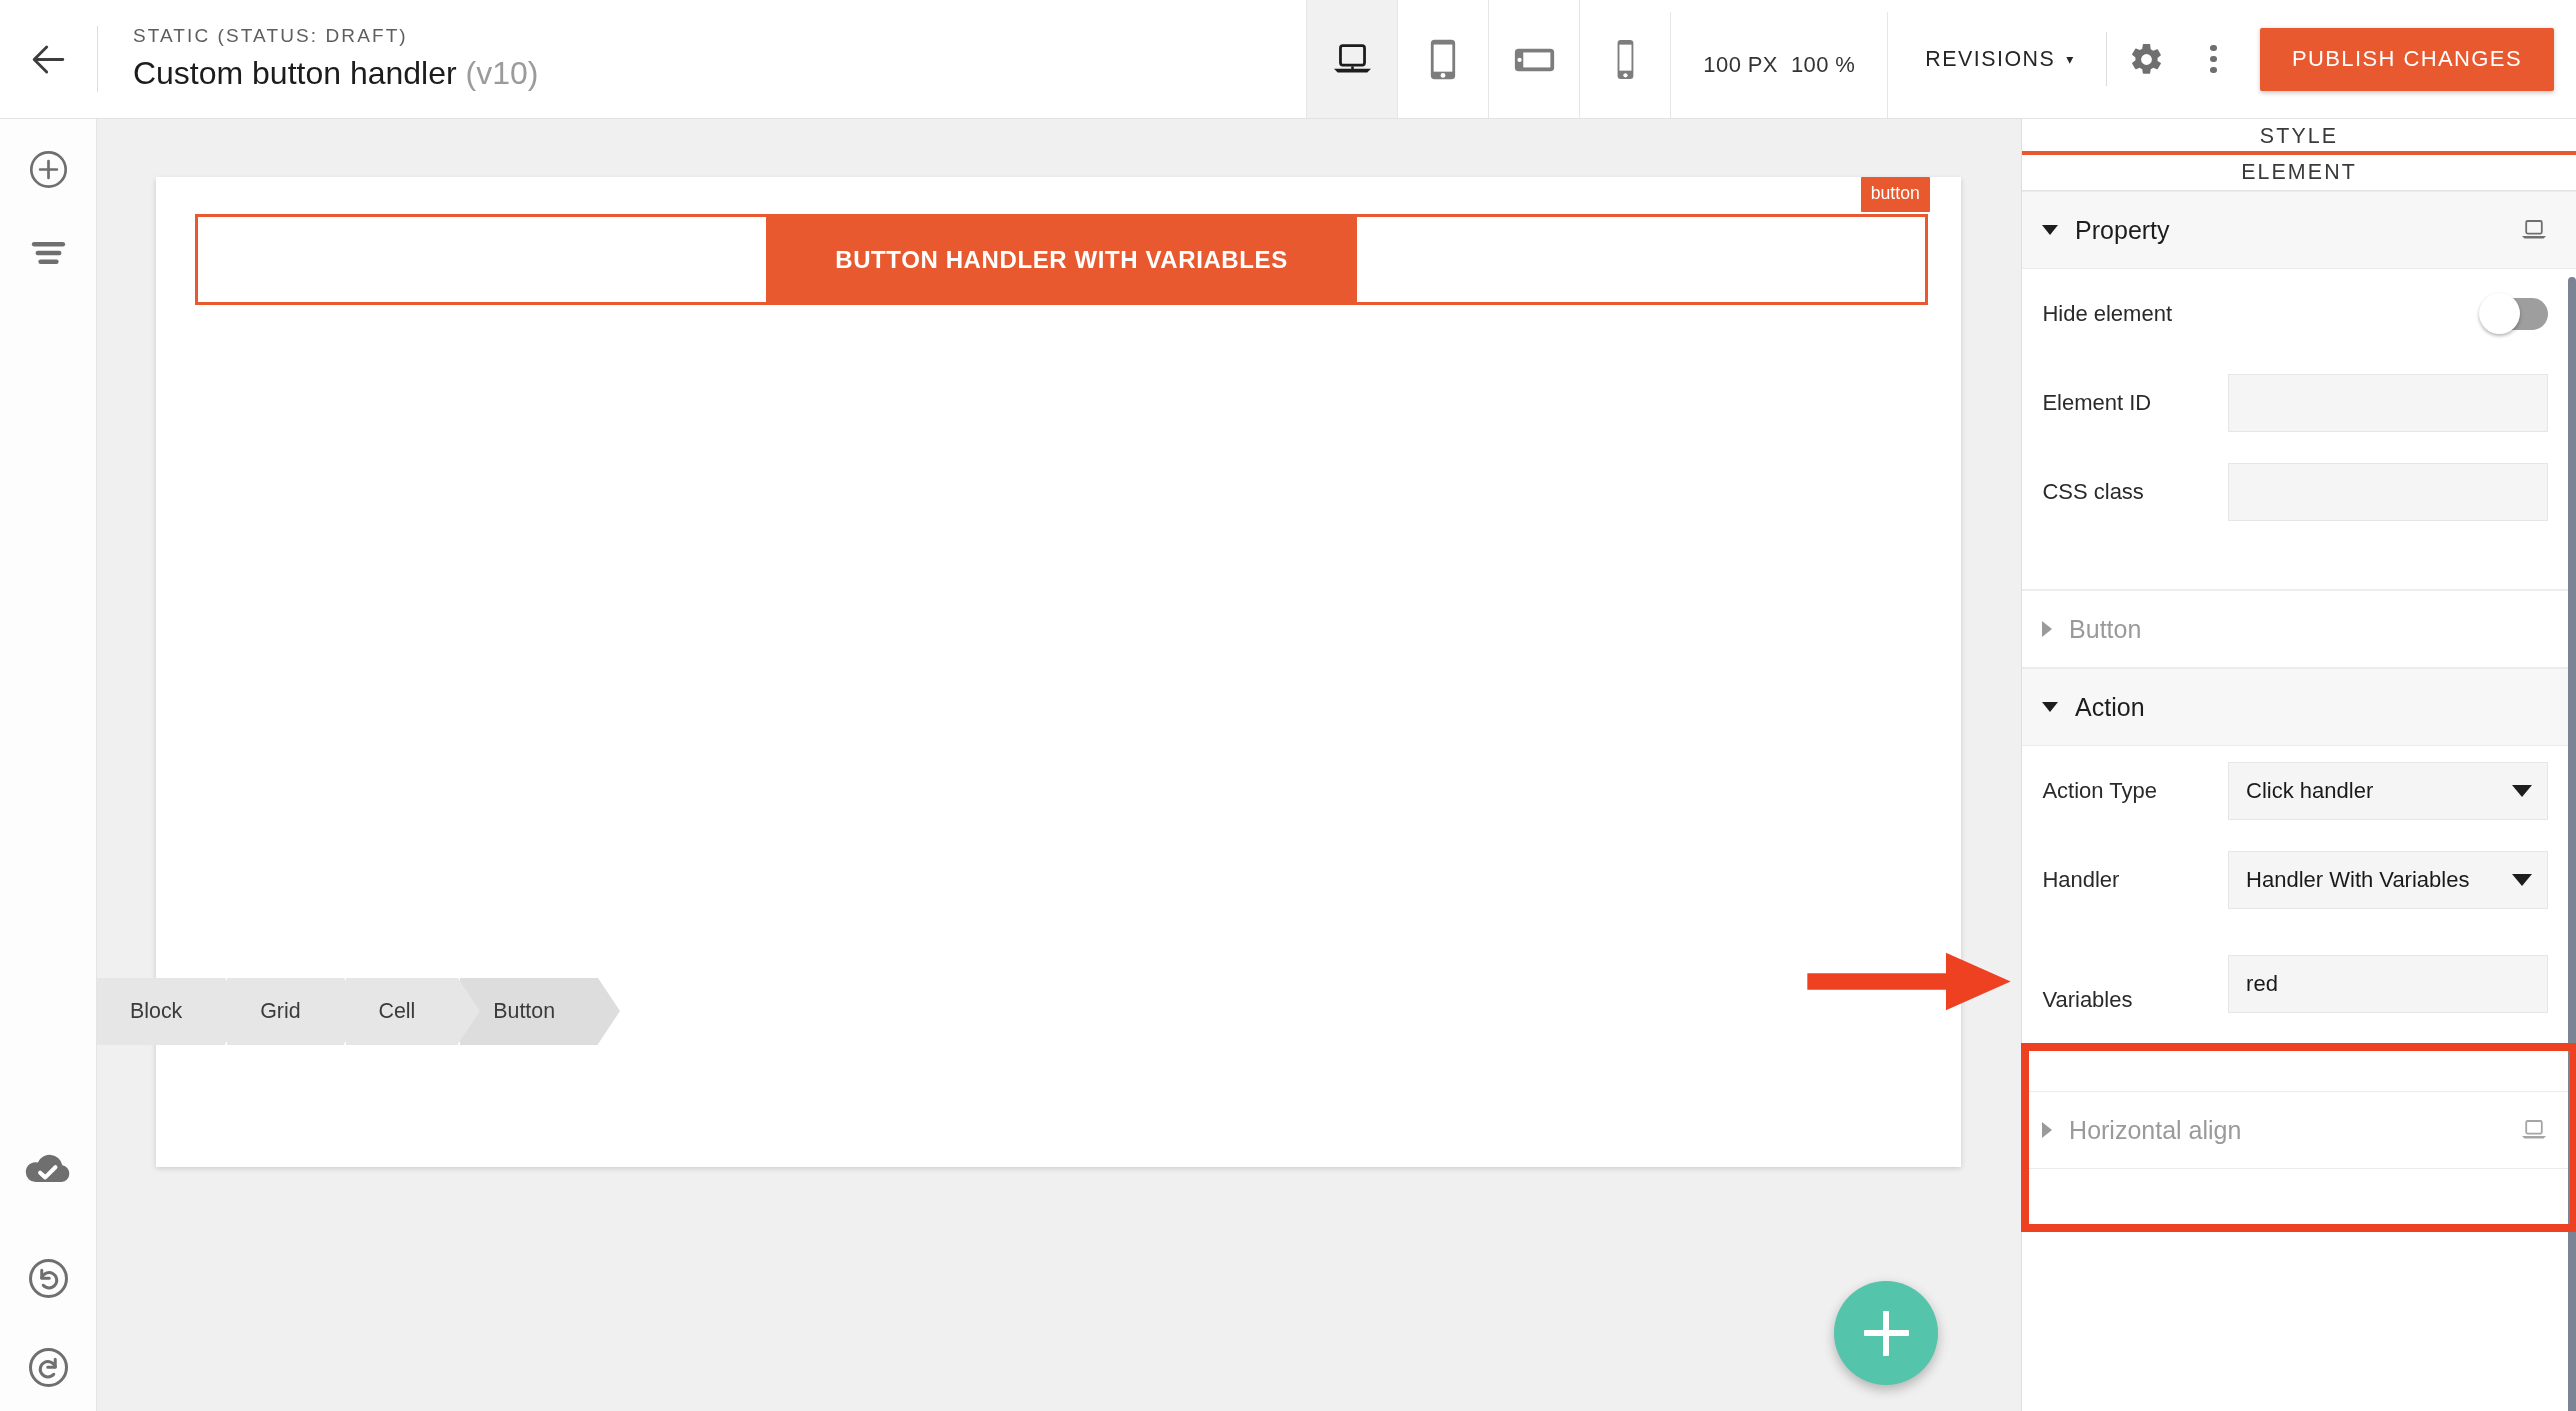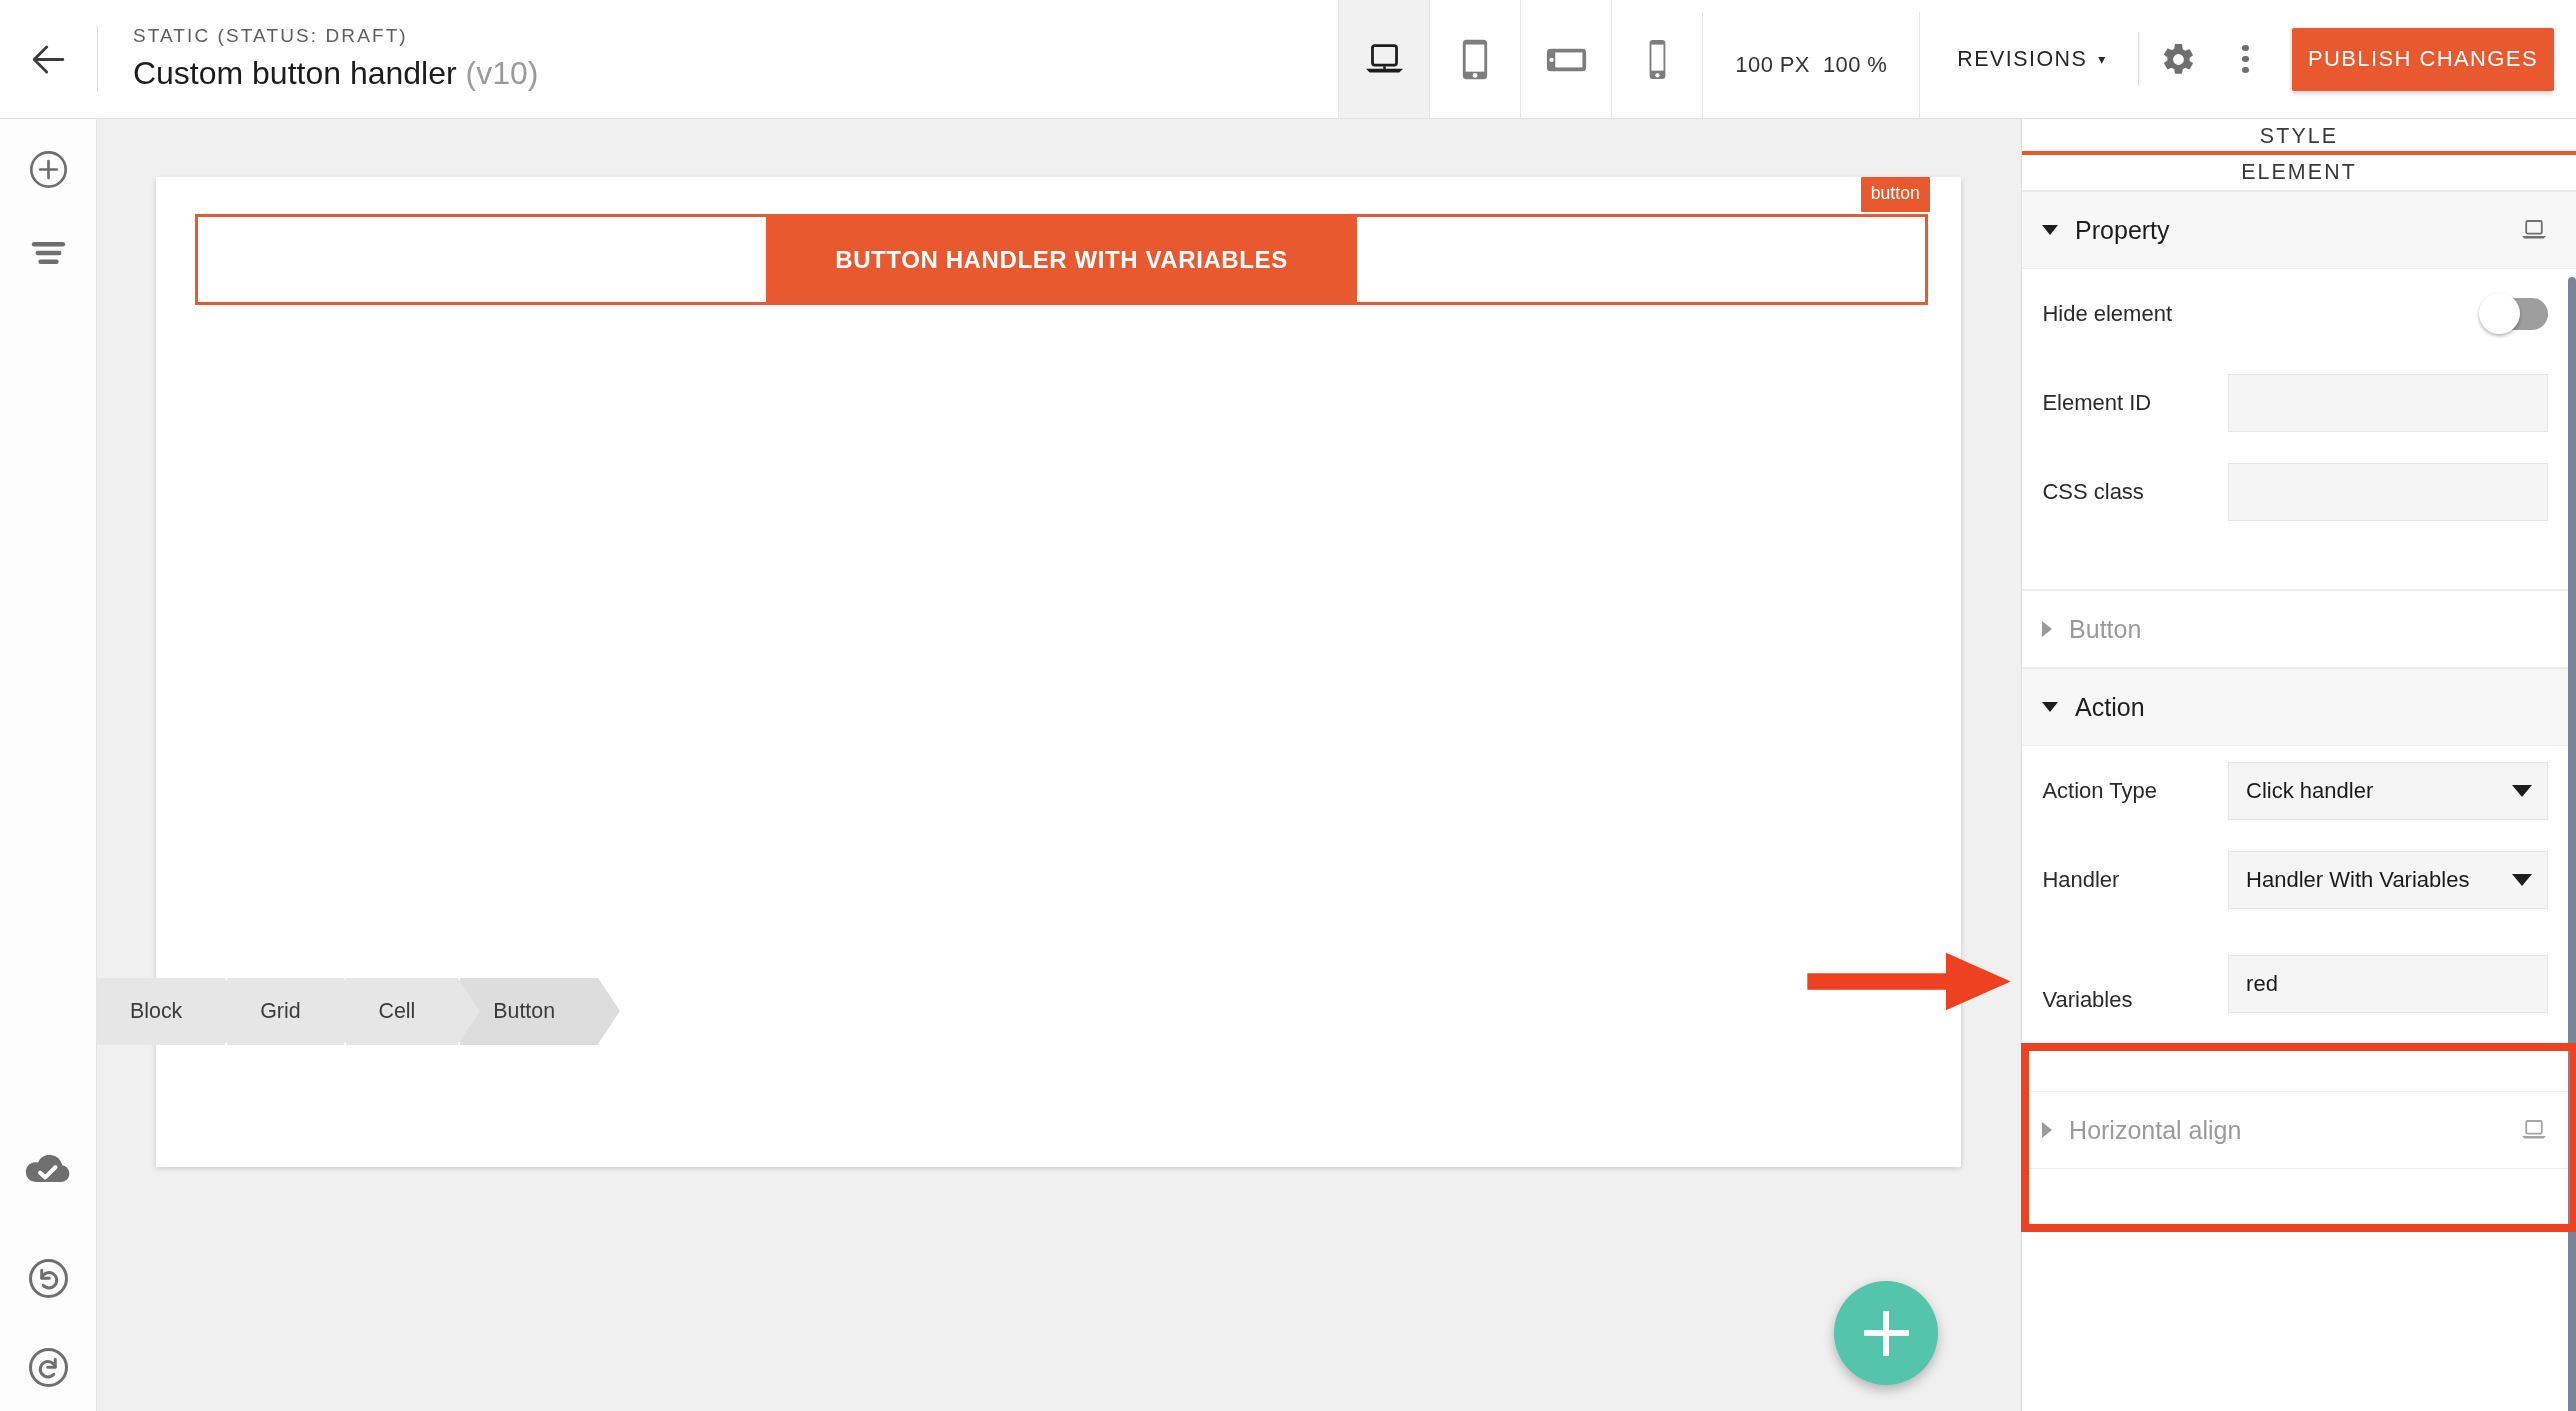--- a/index.html
+++ b/index.html
@@ -68,21 +68,21 @@
   .vdiv { width: 0.9px; height: 54px; background: #dcdcdc; margin: 0 5.6px; }
   .icon-btn {
     width: 67px; height: 67px; display: flex; align-items: center; justify-content: center;
     cursor: pointer;
   }
   .kebab { display: flex; flex-direction: column; align-items: center; gap: 4.6px; }
   .kebab i { width: 6.5px; height: 6.5px; border-radius: 50%; background: #6f6f6f; display: block; }
   .publish-btn {
     background: #E8592F; color: #fff; border: none;
     font-size: 22px; letter-spacing: 1.4px;
-    padding: 0 16px; height: 63px; margin-left: 13px; margin-right: 22px;
+    padding: 0 32px; height: 63px; margin-left: 13px; margin-right: 22px;
     cursor: pointer; border-radius: 1.9px;
     box-shadow: 0 1.9px 4.6px rgba(0,0,0,.22);
     font-family: "Liberation Sans", sans-serif;
     white-space: nowrap;
   }
 
   
   .leftrail {
     position: absolute; left: 0; top: 119px; width: 97px; height: 1293px;
     background: #fdfdfd; border-right: 0.9px solid #e4e4e4;

